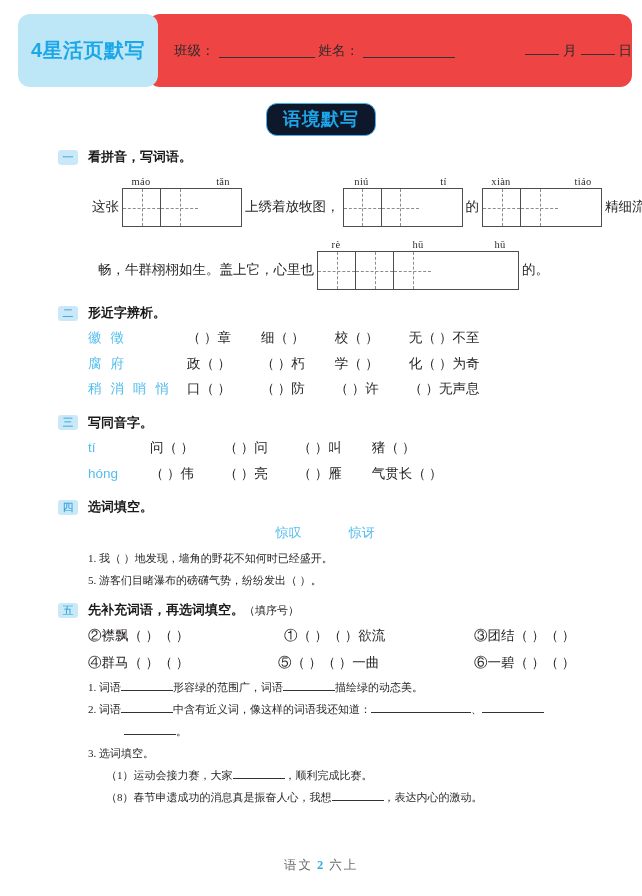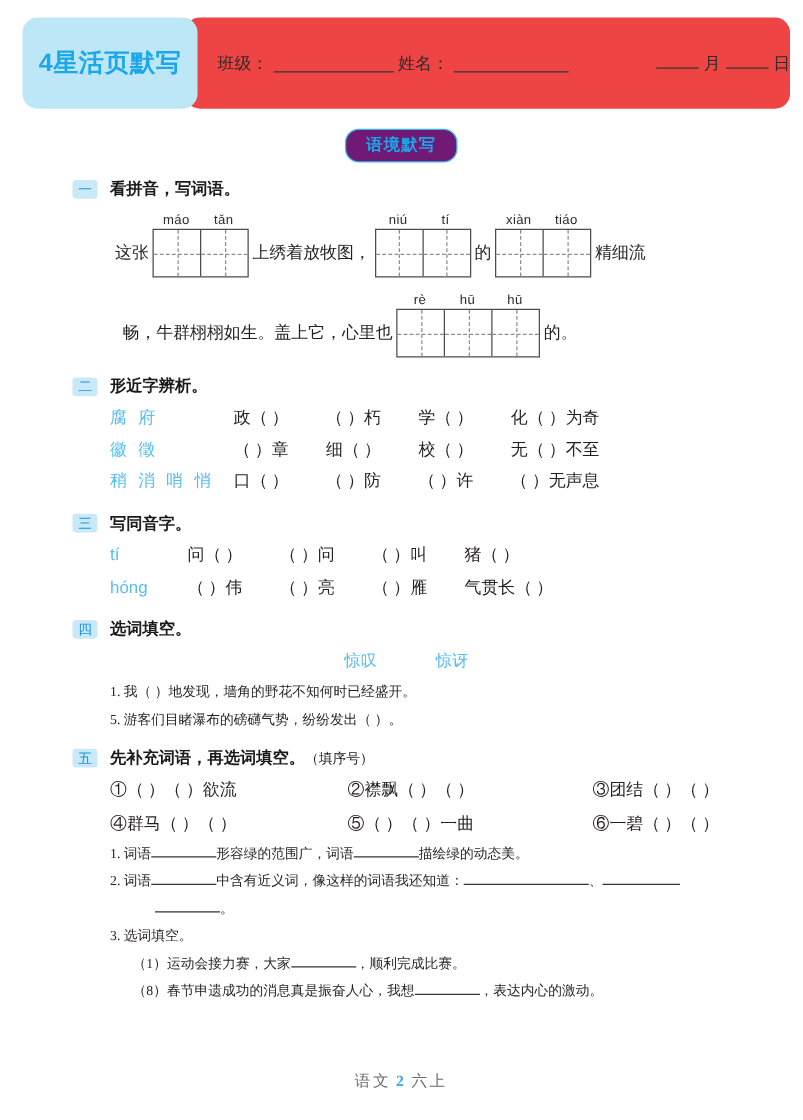--- a/index.html
+++ b/index.html
@@ -69,24 +69,24 @@
   .pill-wrap {
     text-align: center;
     margin-top: 16px;
   }
   .pill {
     display: inline-block;
     border: 1.4px solid #39b6ef;
     border-radius: 11px;
     padding: 3px 16px 4px 16px;
     font-family: "Liberation Sans", "DejaVu Sans", sans-serif;
-    font-size: 13px;
+    font-size: 18px;
     font-weight: bold;
     color: #1ba7e8;
-    background: #701a75;
+    background: #0f172a;
     letter-spacing: 1px;
   }
 
   
   .exercises {
     margin: 12px 0 0 0;
     padding: 0 40px 0 58px;
   }
   .ex { margin-bottom: 4px; }
   .ex-head {
@@ -126,24 +126,25 @@
     display: flex;
     align-items: flex-end;
     white-space: nowrap;
   }
   .q1row.r1 { margin-top: 10px; padding-left: 34px; }
   .q1row.r2 { margin-top: 12px; padding-left: 40px; }
   .q1txt { line-height: 1; padding-bottom: 14px; font-size: 13.5px; }
   .boxgrp { margin: 0 3px; }
   .pyline {
     display: flex;
-    font-family: Liberation Sans, sans-serif;
+    font-family: Liberation Serif, serif;
     font-size: 10.5px;
     color: #2b2b2b;
     margin-bottom: 1px;
+    gap: 44px;
   }
   .pyline span {
     width: 38px;
     text-align: center;
     letter-spacing: 0.3px;
   }
   .grid {
     display: flex;
     border: 1.1px solid #4d4d4d;
   }
@@ -315,35 +316,35 @@
   <div class="ex" style="margin-top:14px;">
     <div class="ex-head">
       <div class="num-badge">二</div>
       <div class="ex-title">形近字辨析。</div>
     </div>
     <div class="ex-body">
       <table class="char-table">
         <tbody>
             <tr>
           <td class="hanzi-blue">
+            <span>徽</span><span>徵</span>
+          </td>
+          <td class="cellgap">（    ）章</td>
+          <td class="cellgap">细（    ）</td>
+          <td class="cellgap">校（    ）</td>
+          <td>无（    ）不至</td>
+        </tr>
+        <tr>
+          <td class="hanzi-blue">
             <span>腐</span><span>府</span>
           </td>
           <td class="cellgap">政（    ）</td>
           <td class="cellgap">（    ）朽</td>
           <td class="cellgap">学（    ）</td>
           <td>化（    ）为奇</td>
-        </tr>
-        <tr>
-          <td class="hanzi-blue">
-            <span>徽</span><span>徵</span>
-          </td>
-          <td class="cellgap">（    ）章</td>
-          <td class="cellgap">细（    ）</td>
-          <td class="cellgap">校（    ）</td>
-          <td>无（    ）不至</td>
         </tr>
         <tr>
           <td class="hanzi-blue">
             <span>稍</span><span>消</span><span>哨</span><span>悄</span>
           </td>
           <td class="cellgap">口（    ）</td>
           <td class="cellgap">（    ）防</td>
           <td class="cellgap">（    ）许</td>
           <td>（    ）无声息</td>
         </tr>
@@ -397,22 +398,22 @@
   <div class="ex" style="margin-top:10px;">
     <div class="ex-head">
       <div class="num-badge">五</div>
       <div class="ex-title">
         <span>先补充词语，再选词填空。</span><span class="tiny">（填序号）</span>
       </div>
     </div>
     <div class="ex-body">
 
       <div class="fill-row">
+        <span class="item i-b">②襟飘（    ）（    ）</span>
         <span class="item i-a">①（    ）（    ）欲流</span>
-        <span class="item i-b">②襟飘（    ）（    ）</span>
         <span class="item">③团结（    ）（    ）</span>
       </div>
       <div class="fill-row">
         <span class="item i-a">④群马（    ）（    ）</span>
         <span class="item i-b">⑤（    ）（    ）一曲</span>
         <span class="item">⑥一碧（    ）（    ）</span>
       </div>
 
       <div class="qline">
         <span>1. 词语</span><span class="blank-s"></span><span>形容绿的范围广，词语</span><span class="blank-s"></span><span>描绘绿的动态美。</span>

